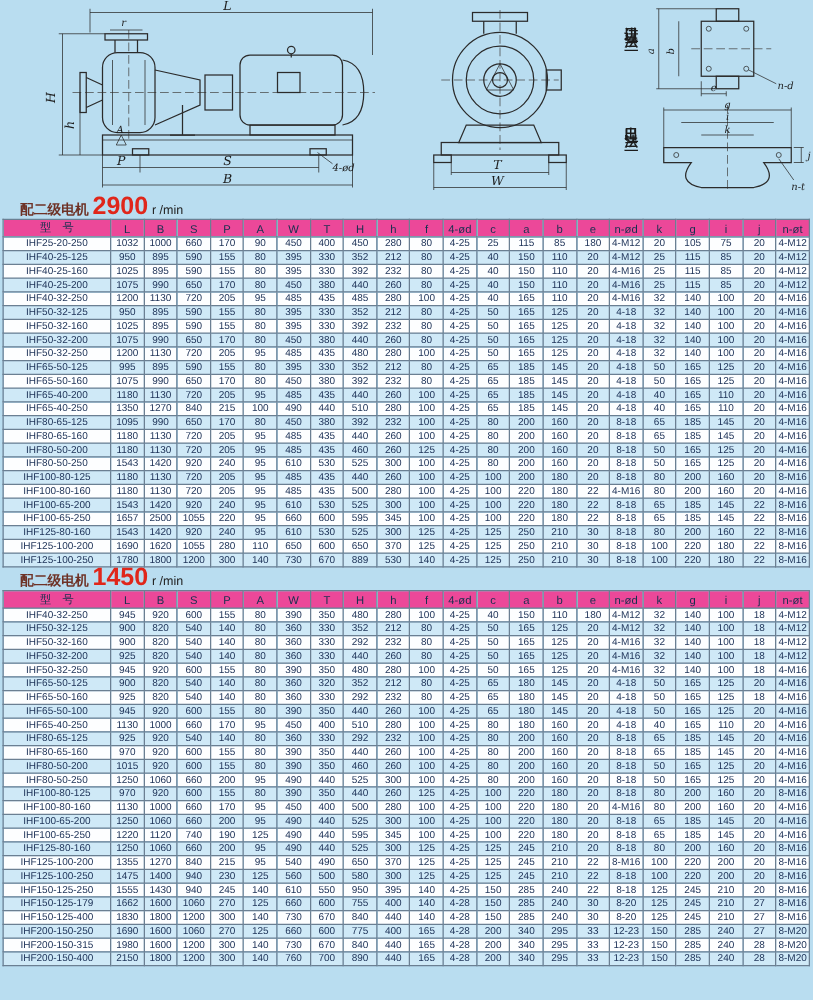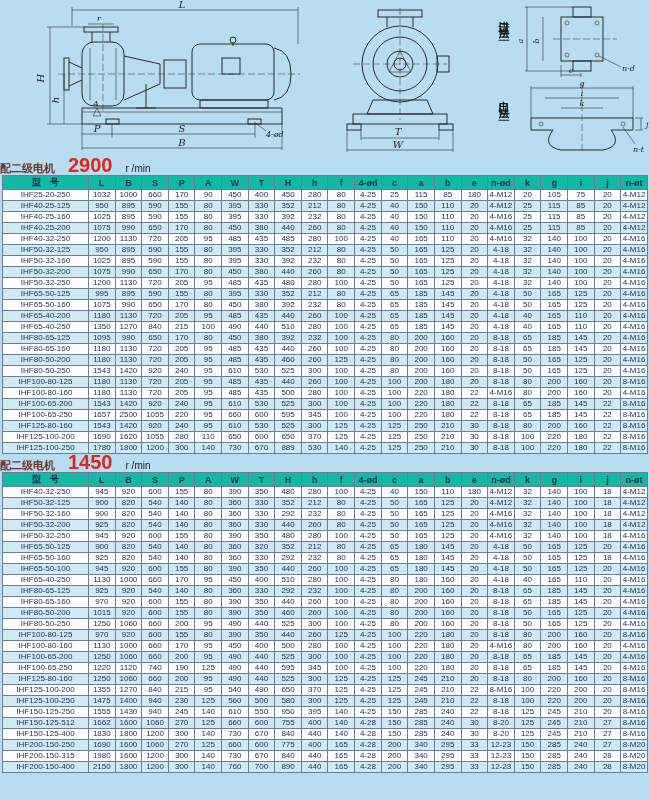--- a/index.html
+++ b/index.html
@@ -13,36 +13,36 @@
   .band svg{position:absolute;top:0}
   svg .ln{stroke:#2b2b2b;stroke-width:1;fill:none}
   svg .thin{stroke:#2b2b2b;stroke-width:.6;fill:none}
   svg .cl{stroke:#4a4a4a;stroke-width:.6;fill:none;stroke-dasharray:7 3}
   svg text{font-family:"DejaVu Serif",serif;font-style:italic;font-size:10px;fill:#1c1c1c}
   svg text.sm{font-size:8px}
   .vlabel{
     position:absolute;writing-mode:vertical-rl;text-orientation:upright;
     font-size:11px;letter-spacing:3px;color:#1c1c1c;font-weight:bold;
   }
-  .title{height:16px;display:flex;align-items:flex-end;gap:13px;padding-left:0;margin-top:1px}
+  .title{height:16px;display:flex;align-items:flex-end;gap:3px;padding-left:16px;margin-top:1px}
   .title .prefix{font-size:11px;font-weight:bold;color:#6e3226;line-height:1}
   .title .speed{font-size:20px;font-weight:bold;color:#e0261a;line-height:.9}
   .title .suffix{font-size:10px;color:#222;line-height:1}
   table.dims{
     border-collapse:collapse;table-layout:fixed;
     width:646px;margin:1px 2px 0 2px;
   }
   table.dims th,table.dims td{
     border:1px solid #6b7f92;
     text-align:center;vertical-align:middle;
     padding:0;overflow:hidden;white-space:nowrap;
   }
   table.dims th{
-    background:#14b8a6;color:#16304f;
-    font-size:9px;font-weight:bold;height:12px;
+    background:#ec4899;color:#16304f;
+    font-size:9px;font-weight:normal;height:12px;
   }
   table.dims td{font-size:8px;height:10px;line-height:1.05;background:#fdfeff}
   table.dims tr.alt td{background:#cfe9f7}
   table.dims td.model{font-weight:normal}
 </style>
 </head>
 <body>
 
 <div class="band">
 
@@ -1332,21 +1332,21 @@
         <td>240</td>
         <td>22</td>
         <td>8-18</td>
         <td>125</td>
         <td>245</td>
         <td>210</td>
         <td>20</td>
         <td>8-M16</td>
       </tr>
       <tr class="alt">
-        <td class="model">IHF150-125-512</td>
+        <td class="model">IHF150-125-179</td>
         <td>1662</td>
         <td>1600</td>
         <td>1060</td>
         <td>270</td>
         <td>125</td>
         <td>660</td>
         <td>600</td>
         <td>755</td>
         <td>400</td>
         <td>140</td>

